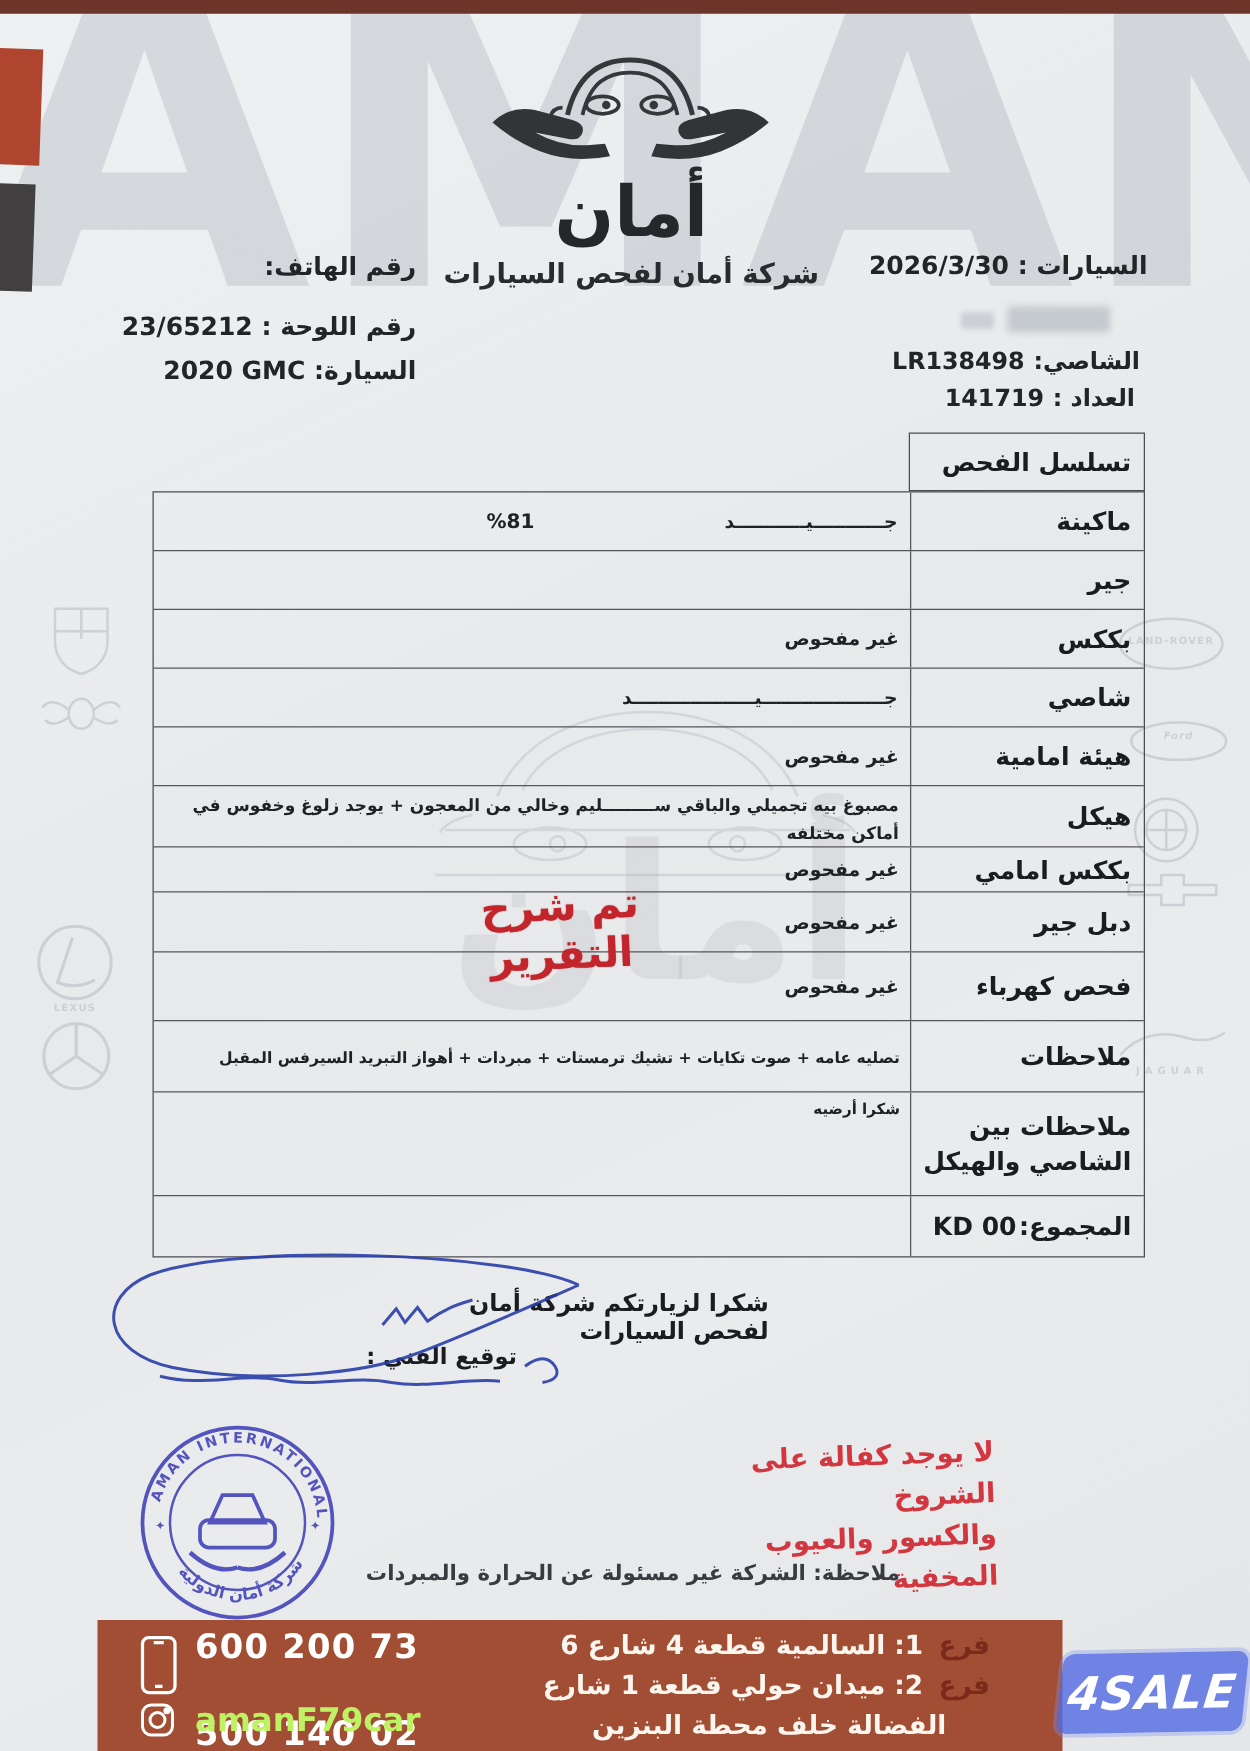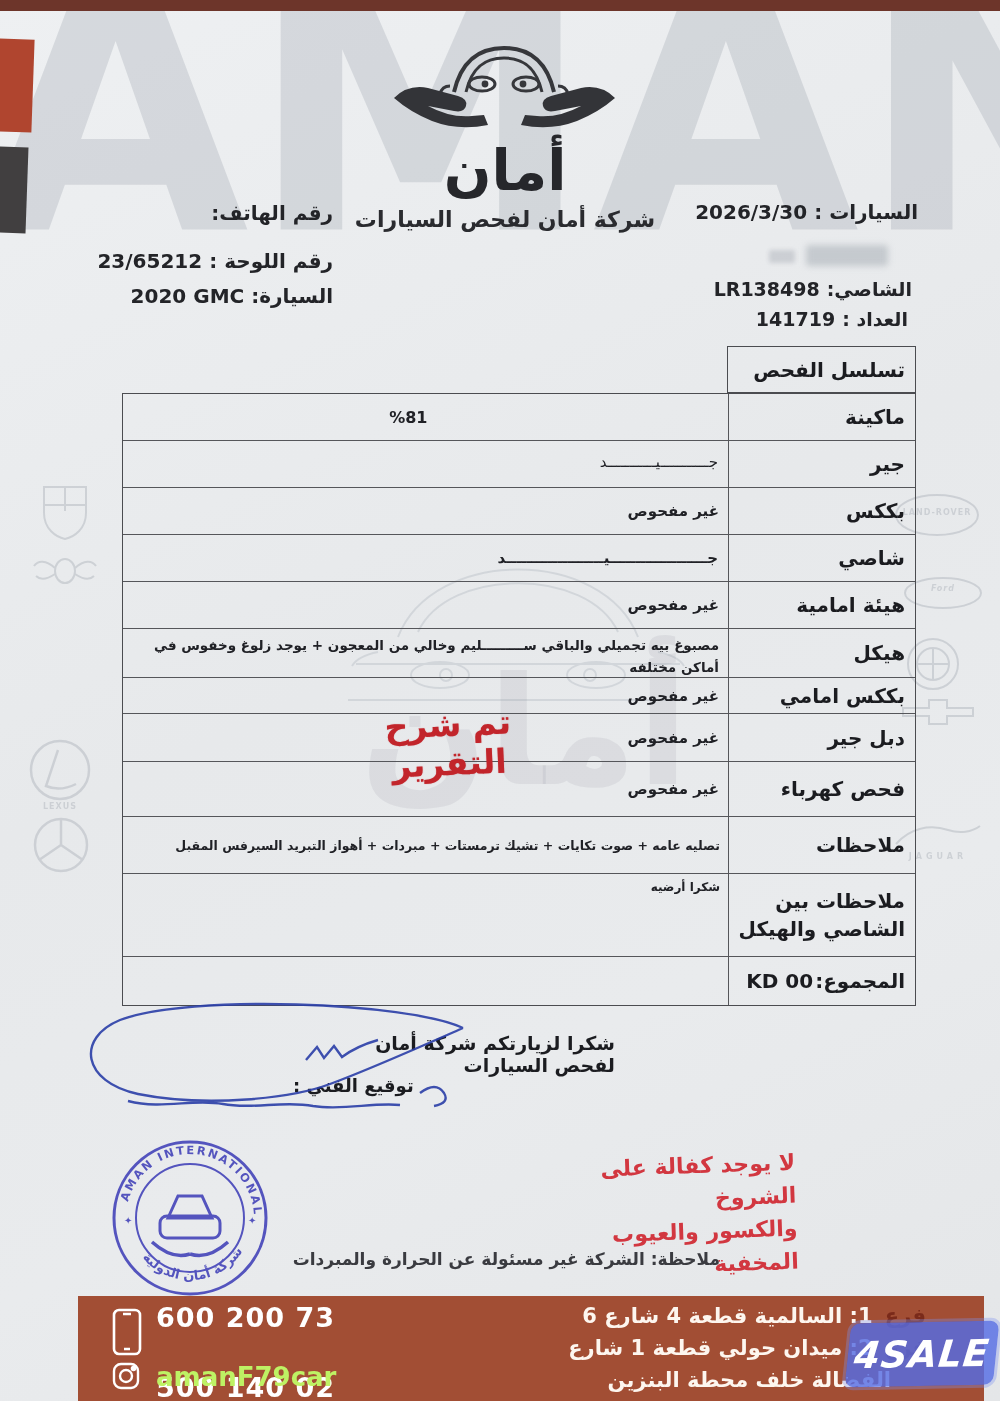--- a/index.html
+++ b/index.html
@@ -43,21 +43,21 @@
     font-size:20px;font-weight:bold;}
   .tbl-body{position:absolute;left:0;top:47px;width:794px;border:1.5px solid #4b4c50;box-sizing:border-box;}
   .trow{display:flex;direction:rtl;border-bottom:1.2px solid #55565a;box-sizing:border-box;}
   .trow:last-child{border-bottom:none;}
   .tcell-label{width:187px;border-left:1.2px solid #55565a;display:flex;align-items:center;
     padding:2px 10px 2px 4px;font-size:20px;font-weight:bold;box-sizing:border-box;line-height:1.4;}
   .tcell-value{flex:1;position:relative;direction:rtl;box-sizing:border-box;font-weight:600;color:#202126;}
   .trow.r1{height:47px;} .trow.r2{height:47px;} .trow.r3{height:47px;} .trow.r4{height:47px;}
   .trow.r5{height:47px;} .trow.r6{height:49px;} .trow.r7{height:36px;} .trow.r8{height:48px;}
   .trow.r9{height:55px;} .trow.r10{height:57px;} .trow.r11{height:83px;} .trow.r12{height:48px;}
-  .v-word{position:absolute;right:10px;top:50%;transform:translateY(-50%);font-size:15px;font-weight:normal;margin-top:45px;}
+  .v-word{position:absolute;right:10px;top:50%;transform:translateY(-50%);font-size:15px;font-weight:bold;}
   .v-pct{position:absolute;left:44%;top:50%;transform:translateY(-50%);font-size:16px;font-weight:bold;}
   .v-line{display:flex;align-items:center;height:100%;padding-right:8px;font-size:13.5px;}
   .v-gm{display:flex;align-items:center;height:100%;padding-right:9px;font-size:15px;font-weight:bold;}
   .v-good{display:flex;align-items:center;height:100%;padding-right:10px;font-size:15px;font-weight:bold;}
   .v-body{padding:5px 9px;font-size:13.5px;line-height:1.65;text-align:right;}
   .v-notes{display:flex;align-items:center;height:100%;padding-right:8px;font-size:12.5px;}
   .v-ground{padding:6px 8px;font-size:12px;text-align:right;}
   .t-total{display:flex;direction:rtl;gap:2px;align-items:center;}
 
   
@@ -75,21 +75,21 @@
     font-weight:bold;font-size:22px;line-height:1.5;transform:rotate(-2deg);}
 
   
   .seal{left:110px;top:1138px;opacity:.82;}
 
   
   .note{left:278px;top:1249px;width:442px;direction:rtl;text-align:right;font-size:17px;
     font-weight:600;color:#3a3b40;}
 
   
-  .footer{left:78px;top:1296px;width:906px;height:105px;background:#a24e34;}
+  .footer{left:78px;top:1296px;width:772px;height:105px;background:#a24e34;}
   .f-num{position:absolute;left:78px;color:#fff;font-weight:bold;font-size:27px;letter-spacing:1px;}
   .f-ig-handle{position:absolute;left:78px;top:66px;color:#bef264;font-weight:bold;font-size:26px;}
   .f-icon{position:absolute;left:34px;}
   .f-right{position:absolute;right:58px;top:5px;direction:rtl;text-align:right;color:#fdf6ef;
     font-weight:bold;font-size:21px;line-height:1.52;}
   .branch-prefix{color:#7a2a1a;margin-left:5px;}
   .f-line3{padding-left:0;margin-left:0;margin-right:35px;}
 
   
   .badge{left:848px;top:1322px;width:148px;height:64px;background:rgba(86,108,228,.82);

